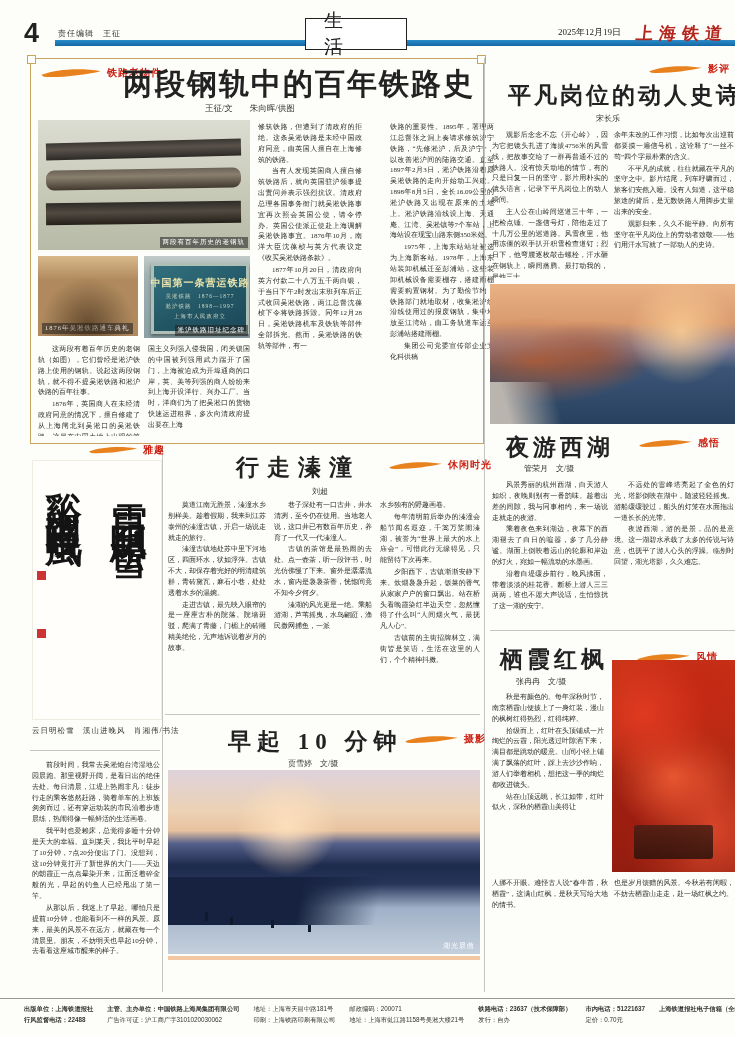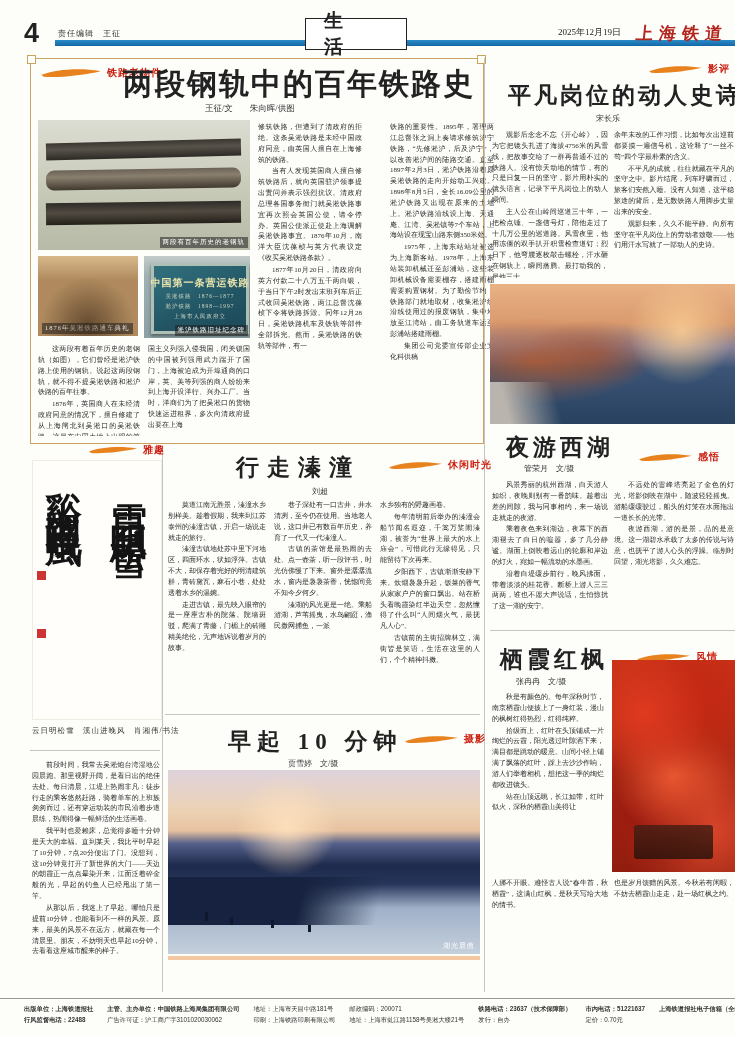--- a/index.html
+++ b/index.html
@@ -4,21 +4,21 @@
 <style>
   html,body{margin:0;padding:0;background:#e8e8e4;}
   #page{position:relative;width:735px;height:1037px;background:#fdfdfa;margin:0 auto;
         font-family:"Liberation Serif",serif;color:#222;overflow:hidden;}
   .abs{position:absolute;}
   
   .page-num{font-size:27px;font-weight:bold;font-family:"Liberation Sans",sans-serif;}
   .editor{font-size:8px;color:#333;letter-spacing:1px;}
   .blue-bar{background:linear-gradient(#2b8cc9,#1467a6);height:6px;}
   .section-box{background:#fff;border:1.5px solid #222;display:flex;align-items:center;justify-content:center;}
-  .section-box span{font-size:19px;font-weight:bold;letter-spacing:18px;padding-left:18px;}
+  .section-box span{font-size:19px;font-weight:normal;letter-spacing:18px;padding-left:18px;}
   .date-txt{font-size:9px;color:#222;}
   .paper-name{font-size:17px;font-weight:bold;color:#b3261e;letter-spacing:6px;transform:skewX(-6deg);}
   
   .tag{display:flex;align-items:center;gap:5px;}
   .tag svg{display:block;}
   .tag .lbl{color:#cc1f10;font-weight:bold;font-size:10px;letter-spacing:1px;white-space:nowrap;}
   
   .gold-frame{border:1px solid #c9a45e;}
   .corner{width:7px;height:7px;border:1px solid #c9a45e;background:#fdfdfa;}
   h1.main-title{font-size:30px;font-weight:bold;margin:0;letter-spacing:2px;white-space:nowrap;}
@@ -171,21 +171,21 @@
   </div>
   <div class="abs body-col" style="left:614px;top:130px;width:120px;height:148px;">
     <p style="text-indent:0;">余年未改的工作习惯，比如每次出巡前都要摸一遍信号机，这诠释了“一丝不苟”四个字最朴素的含义。</p>
     <p>不平凡的成就，往往就藏在平凡的坚守之中。影片结尾，列车呼啸而过，旅客们安然入睡。没有人知道，这平稳旅途的背后，是无数铁路人用脚步丈量出来的安全。</p>
     <p>观影归来，久久不能平静。向所有坚守在平凡岗位上的劳动者致敬——他们用汗水写就了一部动人的史诗。</p>
   </div>
 
   <div class="abs photo photo-westlake" style="left:490px;top:284px;width:245px;height:140px;"></div>
 
   <h2 class="abs h2" style="left:506px;top:432px;">夜游西湖</h2>
-  <div class="abs tag" style="left:638px;top:450px;font-family:Liberation Mono, monospace;">
+  <div class="abs tag" style="left:638px;top:436px;font-family:Liberation Mono, monospace;">
     <svg width="55" height="13" viewBox="0 0 100 20">
       <path d="M2 13 C25 4, 65 1, 98 7 C72 13, 32 18, 6 16 Z" fill="#e8821e"></path>
       </svg>
     <span class="lbl">感悟</span>
   </div>
   <div class="abs author" style="left:524px;top:463px;">管荣月　文/摄</div>
   <div class="abs body-col" style="left:492px;top:480px;width:116px;height:144px;">
     <p>风景秀丽的杭州西湖，白天游人如织，夜晚则别有一番韵味。趁着出差的间隙，我与同事相约，来一场说走就走的夜游。</p>
     <p>乘着夜色来到湖边，夜幕下的西湖褪去了白日的喧嚣，多了几分静谧。湖面上倒映着远山的轮廓和岸边的灯火，宛如一幅流动的水墨画。</p>
     <p>沿着白堤缓步前行，晚风拂面，带着淡淡的桂花香。断桥上游人三三两两，谁也不愿大声说话，生怕惊扰了这一湖的安宁。</p>

